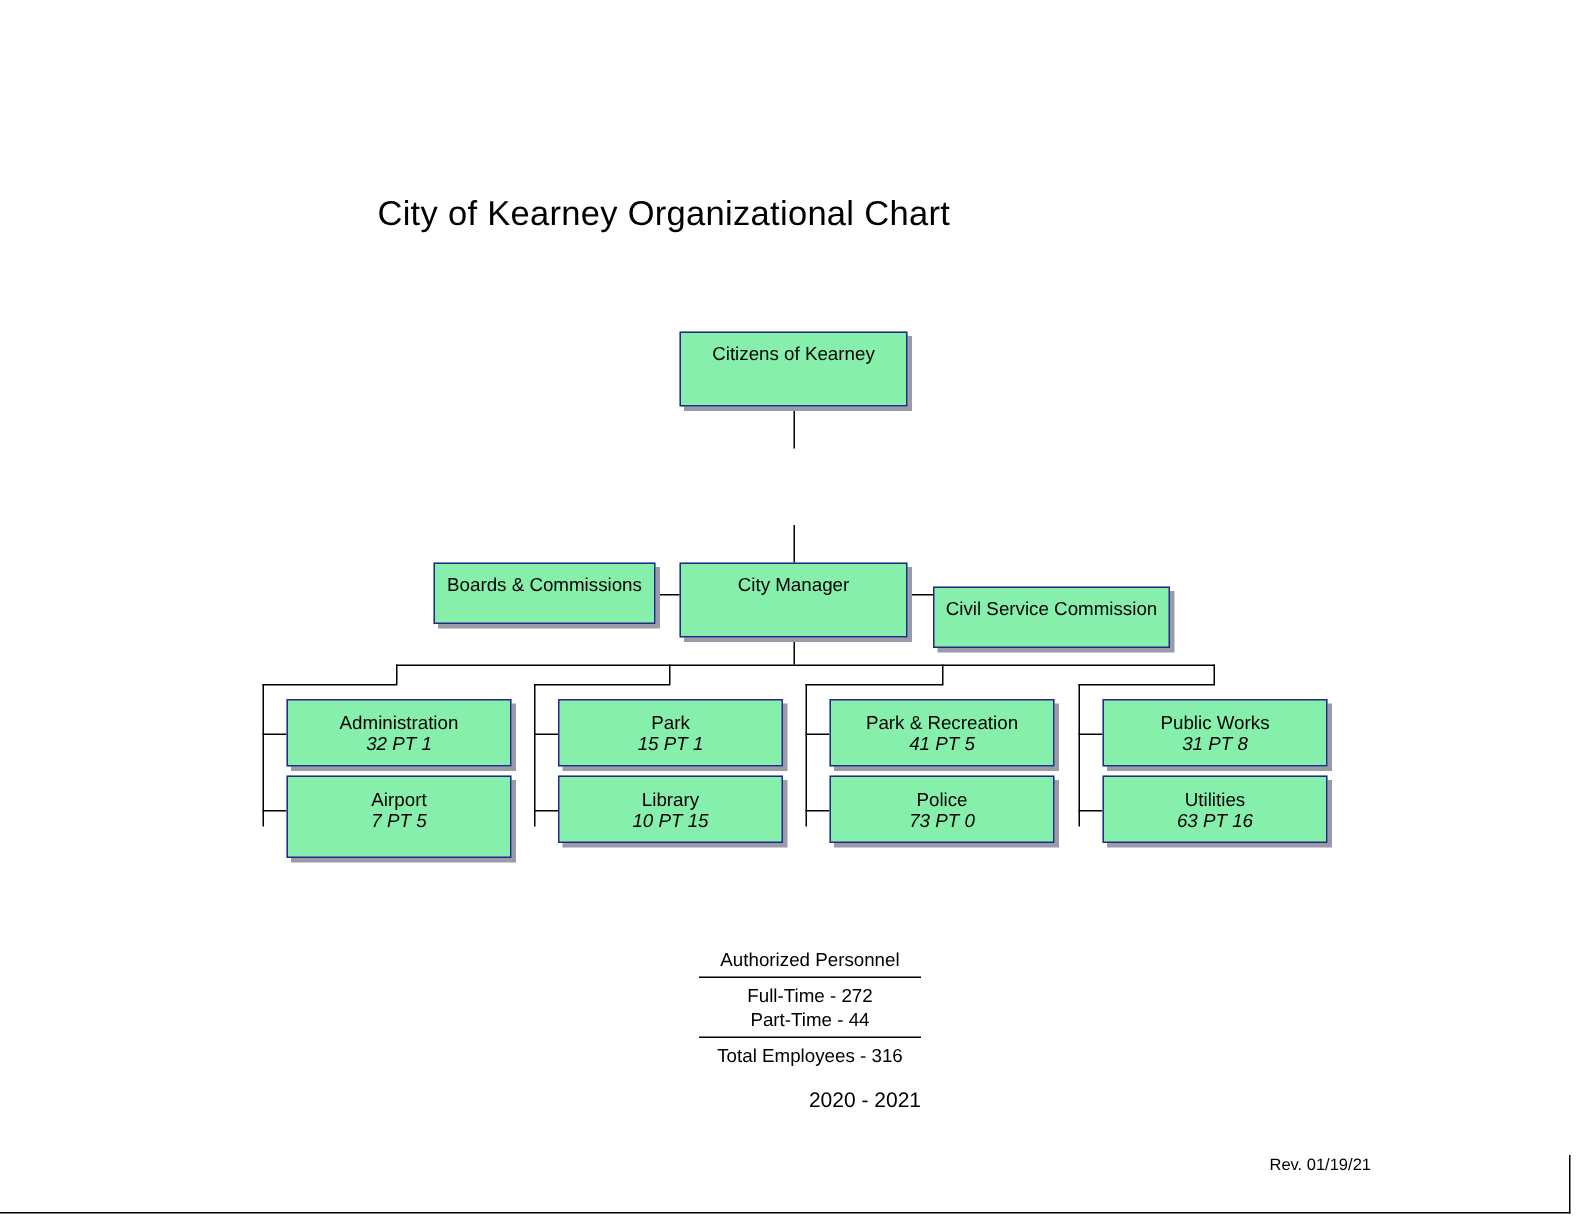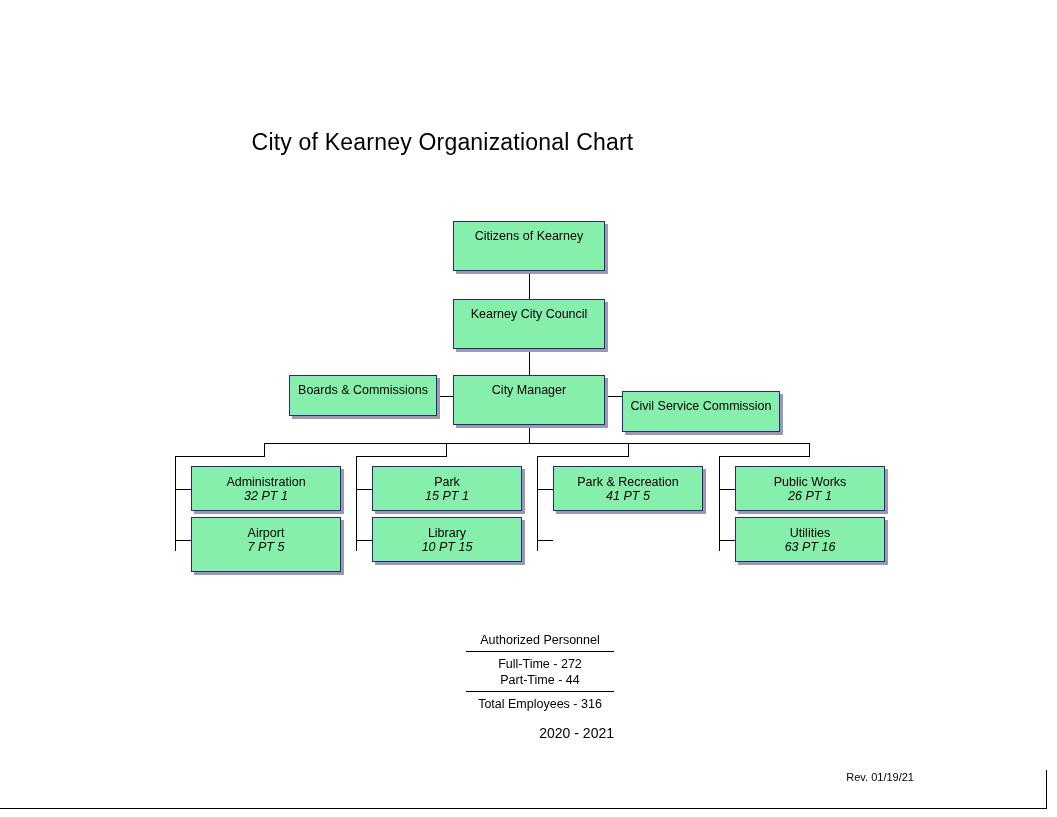--- a/index.html
+++ b/index.html
@@ -164,23 +164,20 @@
   <div class="vline" style="left:809px; top:443px; height:13px;"></div>
   <div class="hline" style="left:719px; top:456px; width:91px;"></div>
   <div class="vline" style="left:719px; top:456px; height:95px;"></div>
   <div class="hline" style="left:719px; top:489px; width:16px;"></div>
   <div class="hline" style="left:719px; top:540px; width:16px;"></div>
 
   <div class="node top-node" style="left:453px; top:221px; width:152px; height:50px;">
     <span class="line1">Citizens of Kearney</span>
   </div>
 
-  <div class="node top-node" style="left:453px; top:299px; width:152px; height:50px;">
-    <span class="line1">Kearney City Council</span>
-  </div>
 
   <div class="node top-node" style="left:453px; top:375px; width:152px; height:50px;">
     <span class="line1">City Manager</span>
   </div>
 
   <div class="node top-node" style="left:289px; top:375px; width:148px; height:41px;">
     <span class="line1">Boards &amp; Commissions</span>
   </div>
 
   <div class="node top-node" style="left:622px; top:391px; width:158px; height:41px;">
@@ -205,24 +202,28 @@
   <div class="node dept" style="left:372px; top:517px; width:150px; height:45px;">
     <span class="line1">Library</span>
     <span class="line2">10  PT 15</span>
   </div>
 
   <div class="node dept" style="left:553px; top:466px; width:150px; height:45px;">
     <span class="line1">Park &amp; Recreation</span>
     <span class="line2">41  PT 5</span>
   </div>
 
+  <div class="node dept" style="left:553px; top:517px; width:150px; height:45px;">
+    <span class="line1">Police</span>
+    <span class="line2">73  PT 0</span>
+  </div>
 
   <div class="node dept" style="left:735px; top:466px; width:150px; height:45px;">
     <span class="line1">Public Works</span>
-    <span class="line2">26 PT 1</span>
+    <span class="line2">31 PT 8</span>
   </div>
 
   <div class="node dept" style="left:735px; top:517px; width:150px; height:45px;">
     <span class="line1">Utilities</span>
     <span class="line2">63  PT 16</span>
   </div>
 
   <div id="summary">
     <div class="s-row">Authorized Personnel</div>
     <div class="rule"></div>

